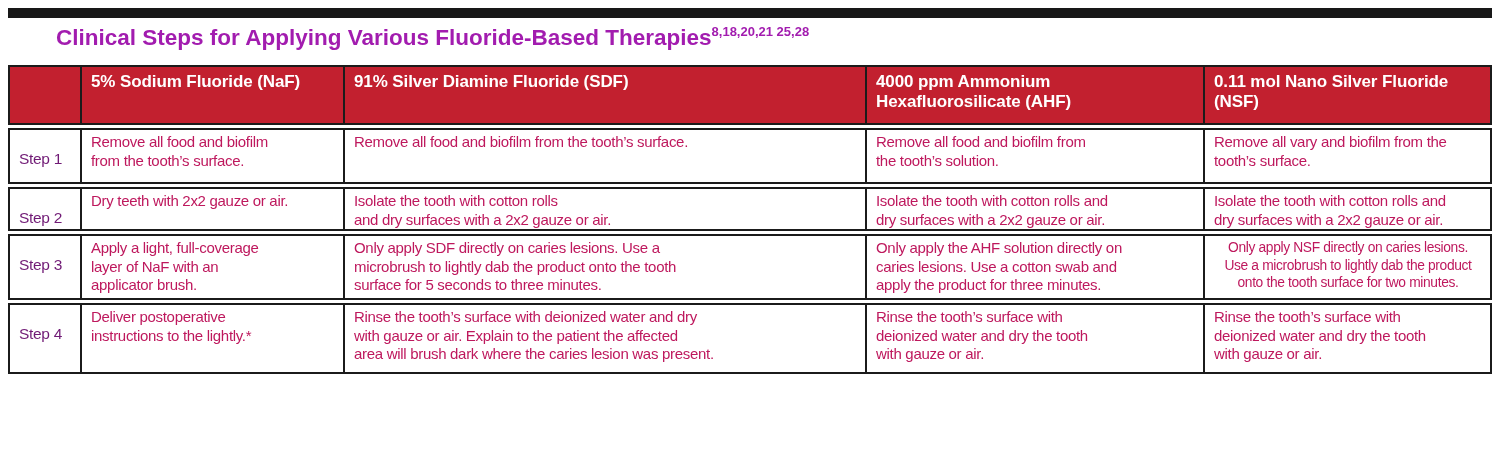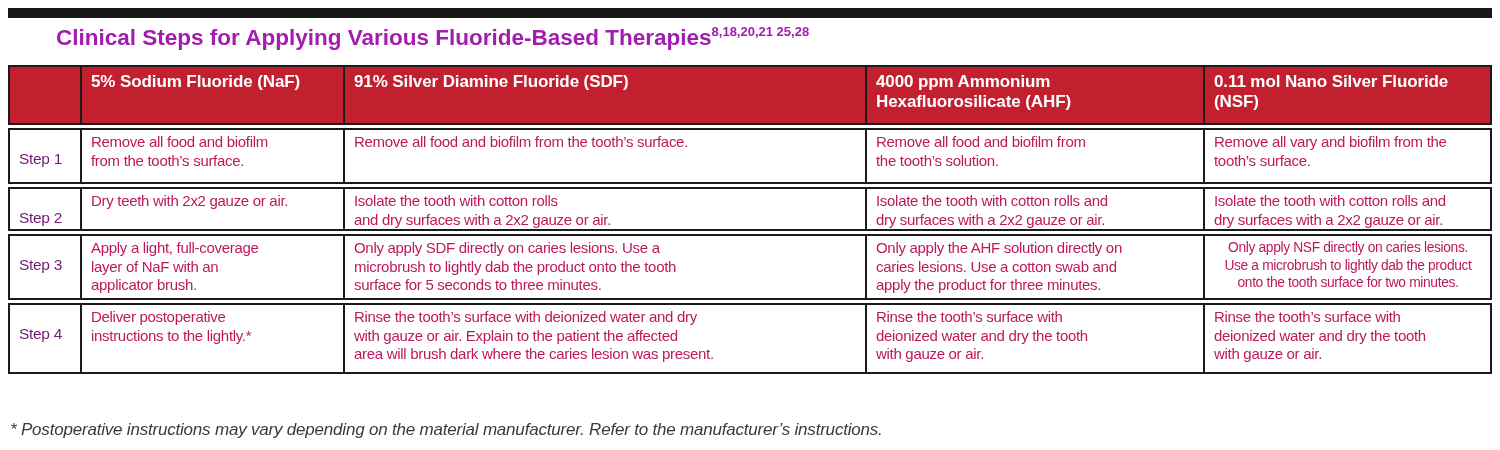--- a/index.html
+++ b/index.html
@@ -162,15 +162,14 @@
         <td>Rinse the tooth’s surface with
 deionized water and dry the tooth
 with gauze or air.</td>
         <td>Rinse the tooth’s surface with
 deionized water and dry the tooth
 with gauze or air.</td>
       </tr>
     </tbody>
   </table>
 
-  <div class="footnote">* Postoperative instructions may vary depending on the material manufacturer. Refer to the manufacturer’s instructions.</div>
 
 </div>
 
 </body></html>

